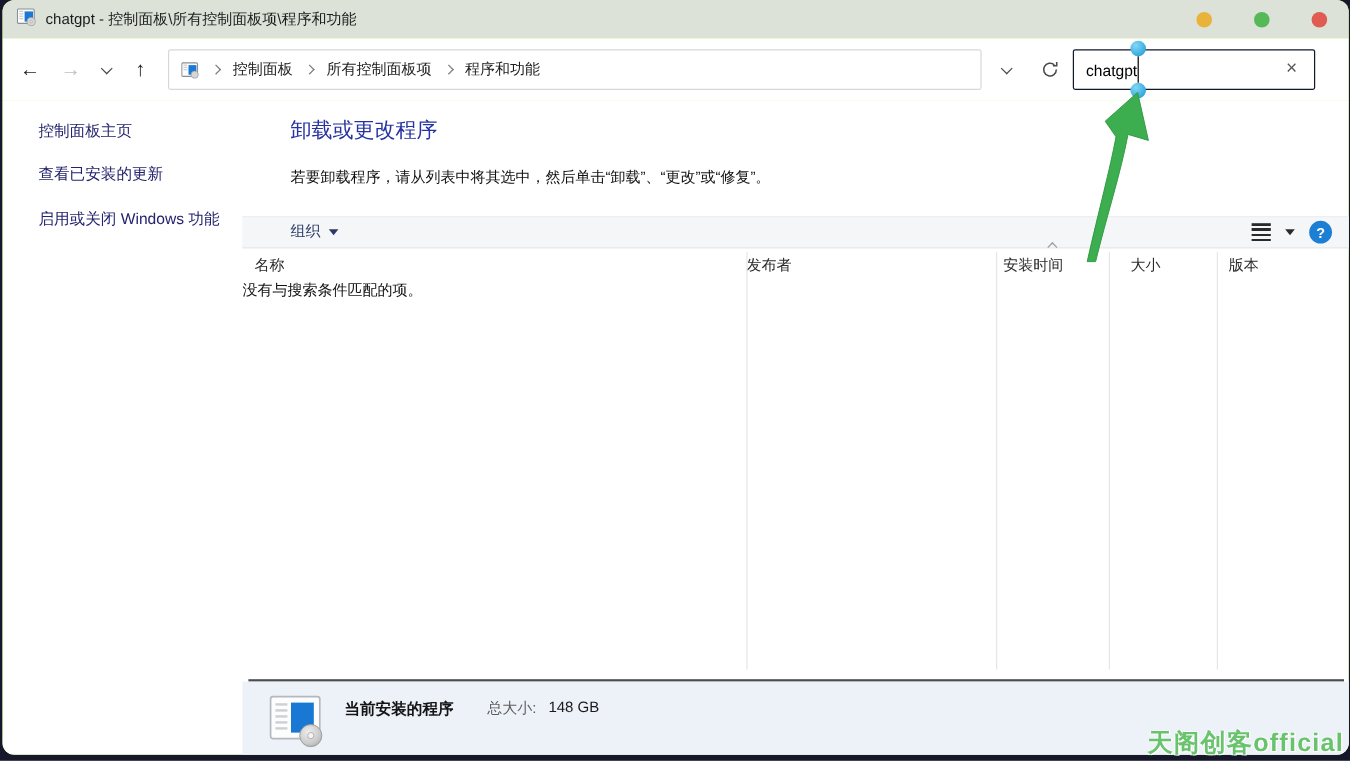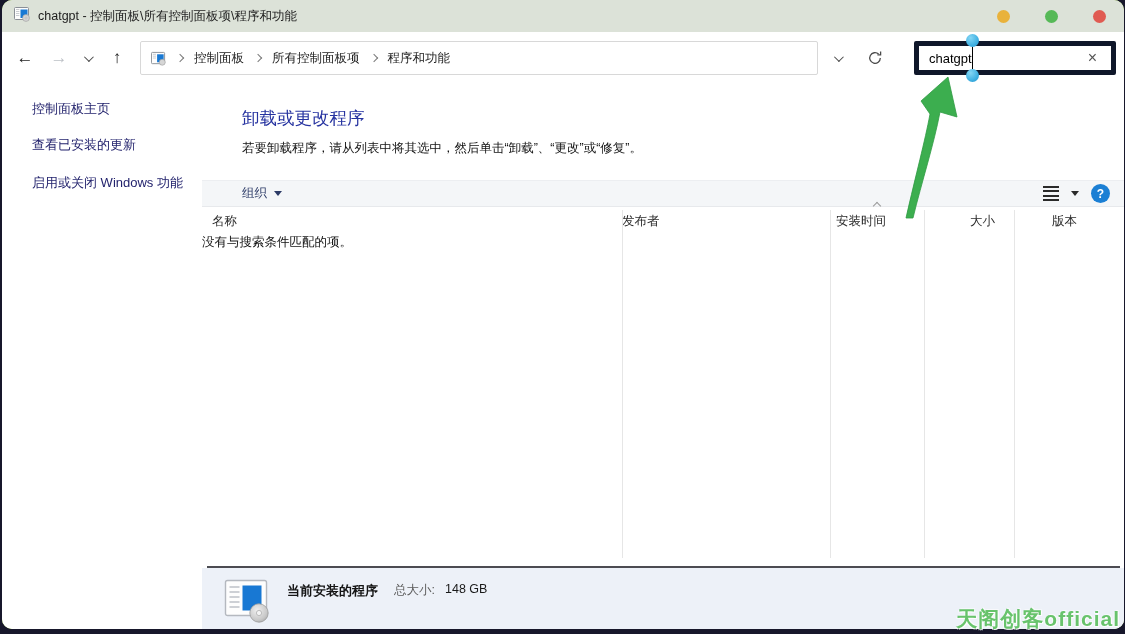--- a/index.html
+++ b/index.html
@@ -23,76 +23,76 @@
   .nav-btn.disabled { color:#bcc0c6; }
   .chev { display:inline-block; width:7px; height:7px; border-right:1.5px solid #4a4a4a;
           border-bottom:1.5px solid #4a4a4a; transform:rotate(45deg) translateY(-2px); }
   .addressbar { margin-left:10px; width:678px; height:34px; border:1px solid #d8d8d8; border-radius:2px;
                 display:flex; align-items:center; padding:0 10px; background:#fff; }
   .addressbar .crumb-sep { width:6px; height:6px; border-right:1.3px solid #7a7a7a;
                 border-bottom:1.3px solid #7a7a7a; transform:rotate(-45deg); margin:0 11px; }
   .addressbar .crumb { font-size:12.5px; color:#1c1c1c; white-space:nowrap; }
   .addr-chev-btn { width:30px; height:30px; display:flex; align-items:center; justify-content:center; margin-left:4px; }
   .refresh-btn { width:30px; height:30px; display:flex; align-items:center; justify-content:center; margin-left:8px; }
-  .searchbox { margin-left:24px; width:202px; height:34px; border:5px solid #0f172a; border-radius:2px;
+  .searchbox { margin-left:4px; width:202px; height:34px; border:1px solid #0f172a; border-radius:2px;
                display:flex; align-items:center; padding:0 10px; position:relative; background:#fff; }
   .searchbox .sval { font-size:13px; color:#000; }
   .caret-wrap { position:relative; display:inline-block; width:2px; height:34px; }
   .caret { position:absolute; left:0; top:6px; width:1.6px; height:22px; background:#000; }
   .gripper { position:absolute; left:-5.5px; width:13px; height:13px; border-radius:50%;
              background:radial-gradient(circle at 35% 30%, #85d6f4 0%, #45b4e4 55%, #1f93cc 100%); }
   .gripper.top { top:-7px; } .gripper.bottom { top:28px; }
   .clear-btn { margin-left:auto; font-size:16px; color:#555; line-height:1; padding:2px 4px; }
 
   
   .main { flex:1; display:flex; background:#fff; position:relative; }
   .sidebar { width:200px; padding-top:17px; flex:0 0 auto; }
   .side-item { font-size:13px; color:#23236d; padding-left:30px; line-height:16px; }
   .side-item + .side-item { margin-top:20px; }
   .side-item:nth-child(3) { margin-top:22px; }
 
   .content { flex:1; position:relative; }
-  .page-heading { position:absolute; left:40px; top:22px; font-size:17.5px; color:#2633a0; font-weight:400; }
+  .page-heading { position:absolute; left:40px; top:12px; font-size:17.5px; color:#2633a0; font-weight:400; }
   .page-desc { position:absolute; left:40px; top:56px; font-size:12.5px; color:#111; }
 
   .cmdbar { position:absolute; left:0; right:0; top:96px; height:27px; background:#f4f6f8;
             border-top:1px solid #eceef1; border-bottom:1px solid #e7e9ec;
             display:flex; align-items:center; }
   .organize { display:flex; align-items:center; margin-left:40px; gap:7px; }
   .organize .olabel { font-size:12.5px; color:#2b3a66; }
   .tri-down { width:0; height:0; border-left:4px solid transparent; border-right:4px solid transparent;
               border-top:5px solid #2b3a66; }
   .cmd-right { margin-left:auto; display:flex; align-items:center; margin-right:14px; gap:12px; }
   .list-icon { width:16px; height:15px;
                background:repeating-linear-gradient(to bottom,#2a2a2a 0 2px,transparent 2px 4.4px); }
   .help-btn { width:19px; height:19px; border-radius:50%; background:#1b7fd4; color:#fff;
               font-size:12px; font-weight:700; display:flex; align-items:center; justify-content:center; }
 
   .listheader { position:absolute; left:0; right:0; top:126px; height:22px; display:flex; align-items:center; }
   .hcell { font-size:12.5px; color:#2b2b2b; white-space:nowrap; overflow:hidden; }
   .hc-name { width:420px; padding-left:10px; }
   .hc-publisher { width:208px; }
   .hc-installed { width:94px; padding-left:6px; }
-  .hc-size { width:90px; padding-left:18px;margin-left:28px; }
+  .hc-size { width:90px; padding-left:18px; }
   .hc-version { flex:1; padding-left:10px; }
   .col-sep { position:absolute; top:126px; height:348px; width:1px; background:#e6e6e6; }
   .sep1{left:420px;} .sep2{left:628px;} .sep3{left:722px;} .sep4{left:812px;}
   .sort-ind { position:absolute; left:672px; top:119px; width:10px; height:6px; }
   .sort-ind span { display:block; width:6px; height:6px; border-left:1.3px solid #9a9a9a;
                    border-top:1.3px solid #9a9a9a; transform:rotate(45deg); }
   .empty-msg { position:absolute; left:0; width:100%; top:150px; text-align:left;
                font-size:12.5px; color:#111; }
 
   .splitter { position:absolute; left:5px; right:4px; top:482px; height:2px; background:#4c4c52; }
   .details { position:absolute; left:0; right:0; top:484px; bottom:0; background:#edf1f8;
              display:flex; align-items:flex-start; padding:8px 0 0 22px; }
   .d-text { margin-left:16px; padding-top:6px; }
   .d-row1 { display:flex; align-items:flex-start; }
   .d-title { font-size:13px; font-weight:700; color:#151515; }
-  .d-size-label { margin-left:16px; font-size:12.5px; color:#5c5c5c; }
+  .d-size-label { margin-left:28px; font-size:12.5px; color:#5c5c5c; }
   .d-size-val { margin-left:10px; font-size:12.5px; color:#1a1a1a; }
   .d-count { margin-top:5px; font-size:12.5px; color:#3d3d3d; }
 
   .arrow-overlay { position:absolute; left:0; top:0; width:1125px; height:634px;
                    pointer-events:none; z-index:40; }
   .watermark { position:absolute; right:5px; bottom:1px; z-index:50; font-size:21px; font-weight:800;
                color:#68c36c; letter-spacing:1px;
                text-shadow:1px 1px 0 rgba(255,255,255,.85), -1px 1px 0 rgba(255,255,255,.6),
                            1px -1px 0 rgba(255,255,255,.6); }
 </style>

